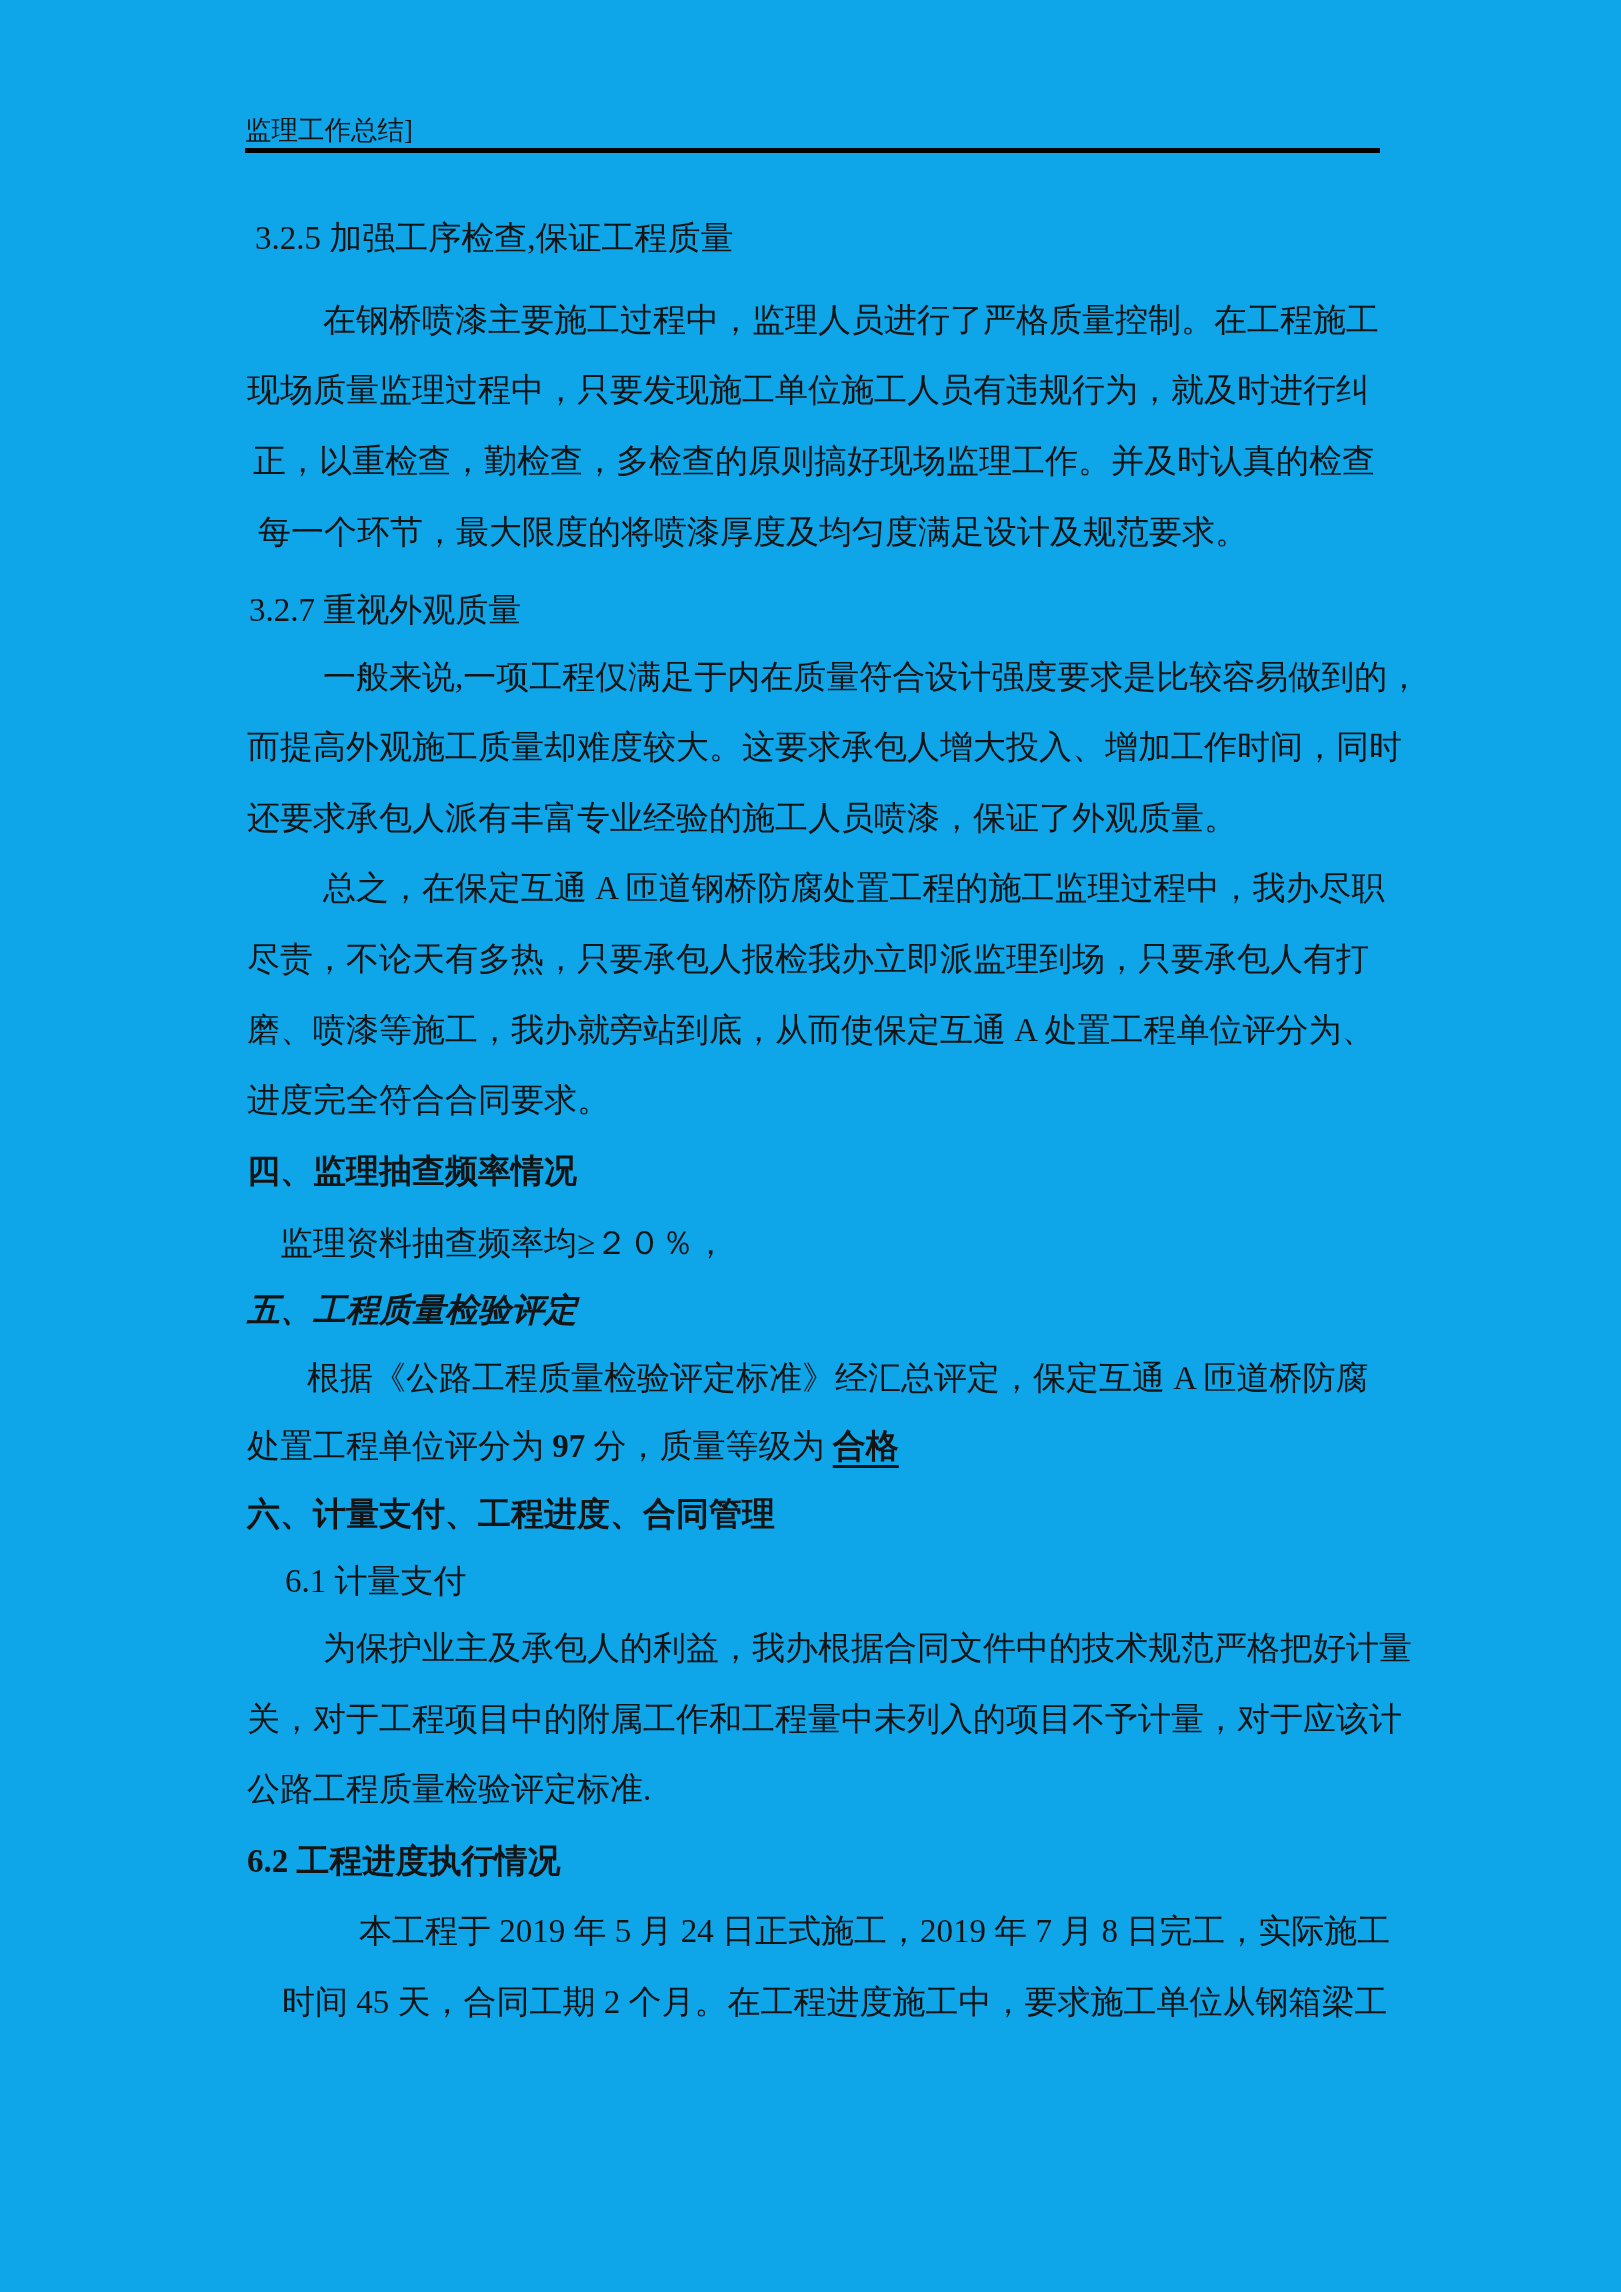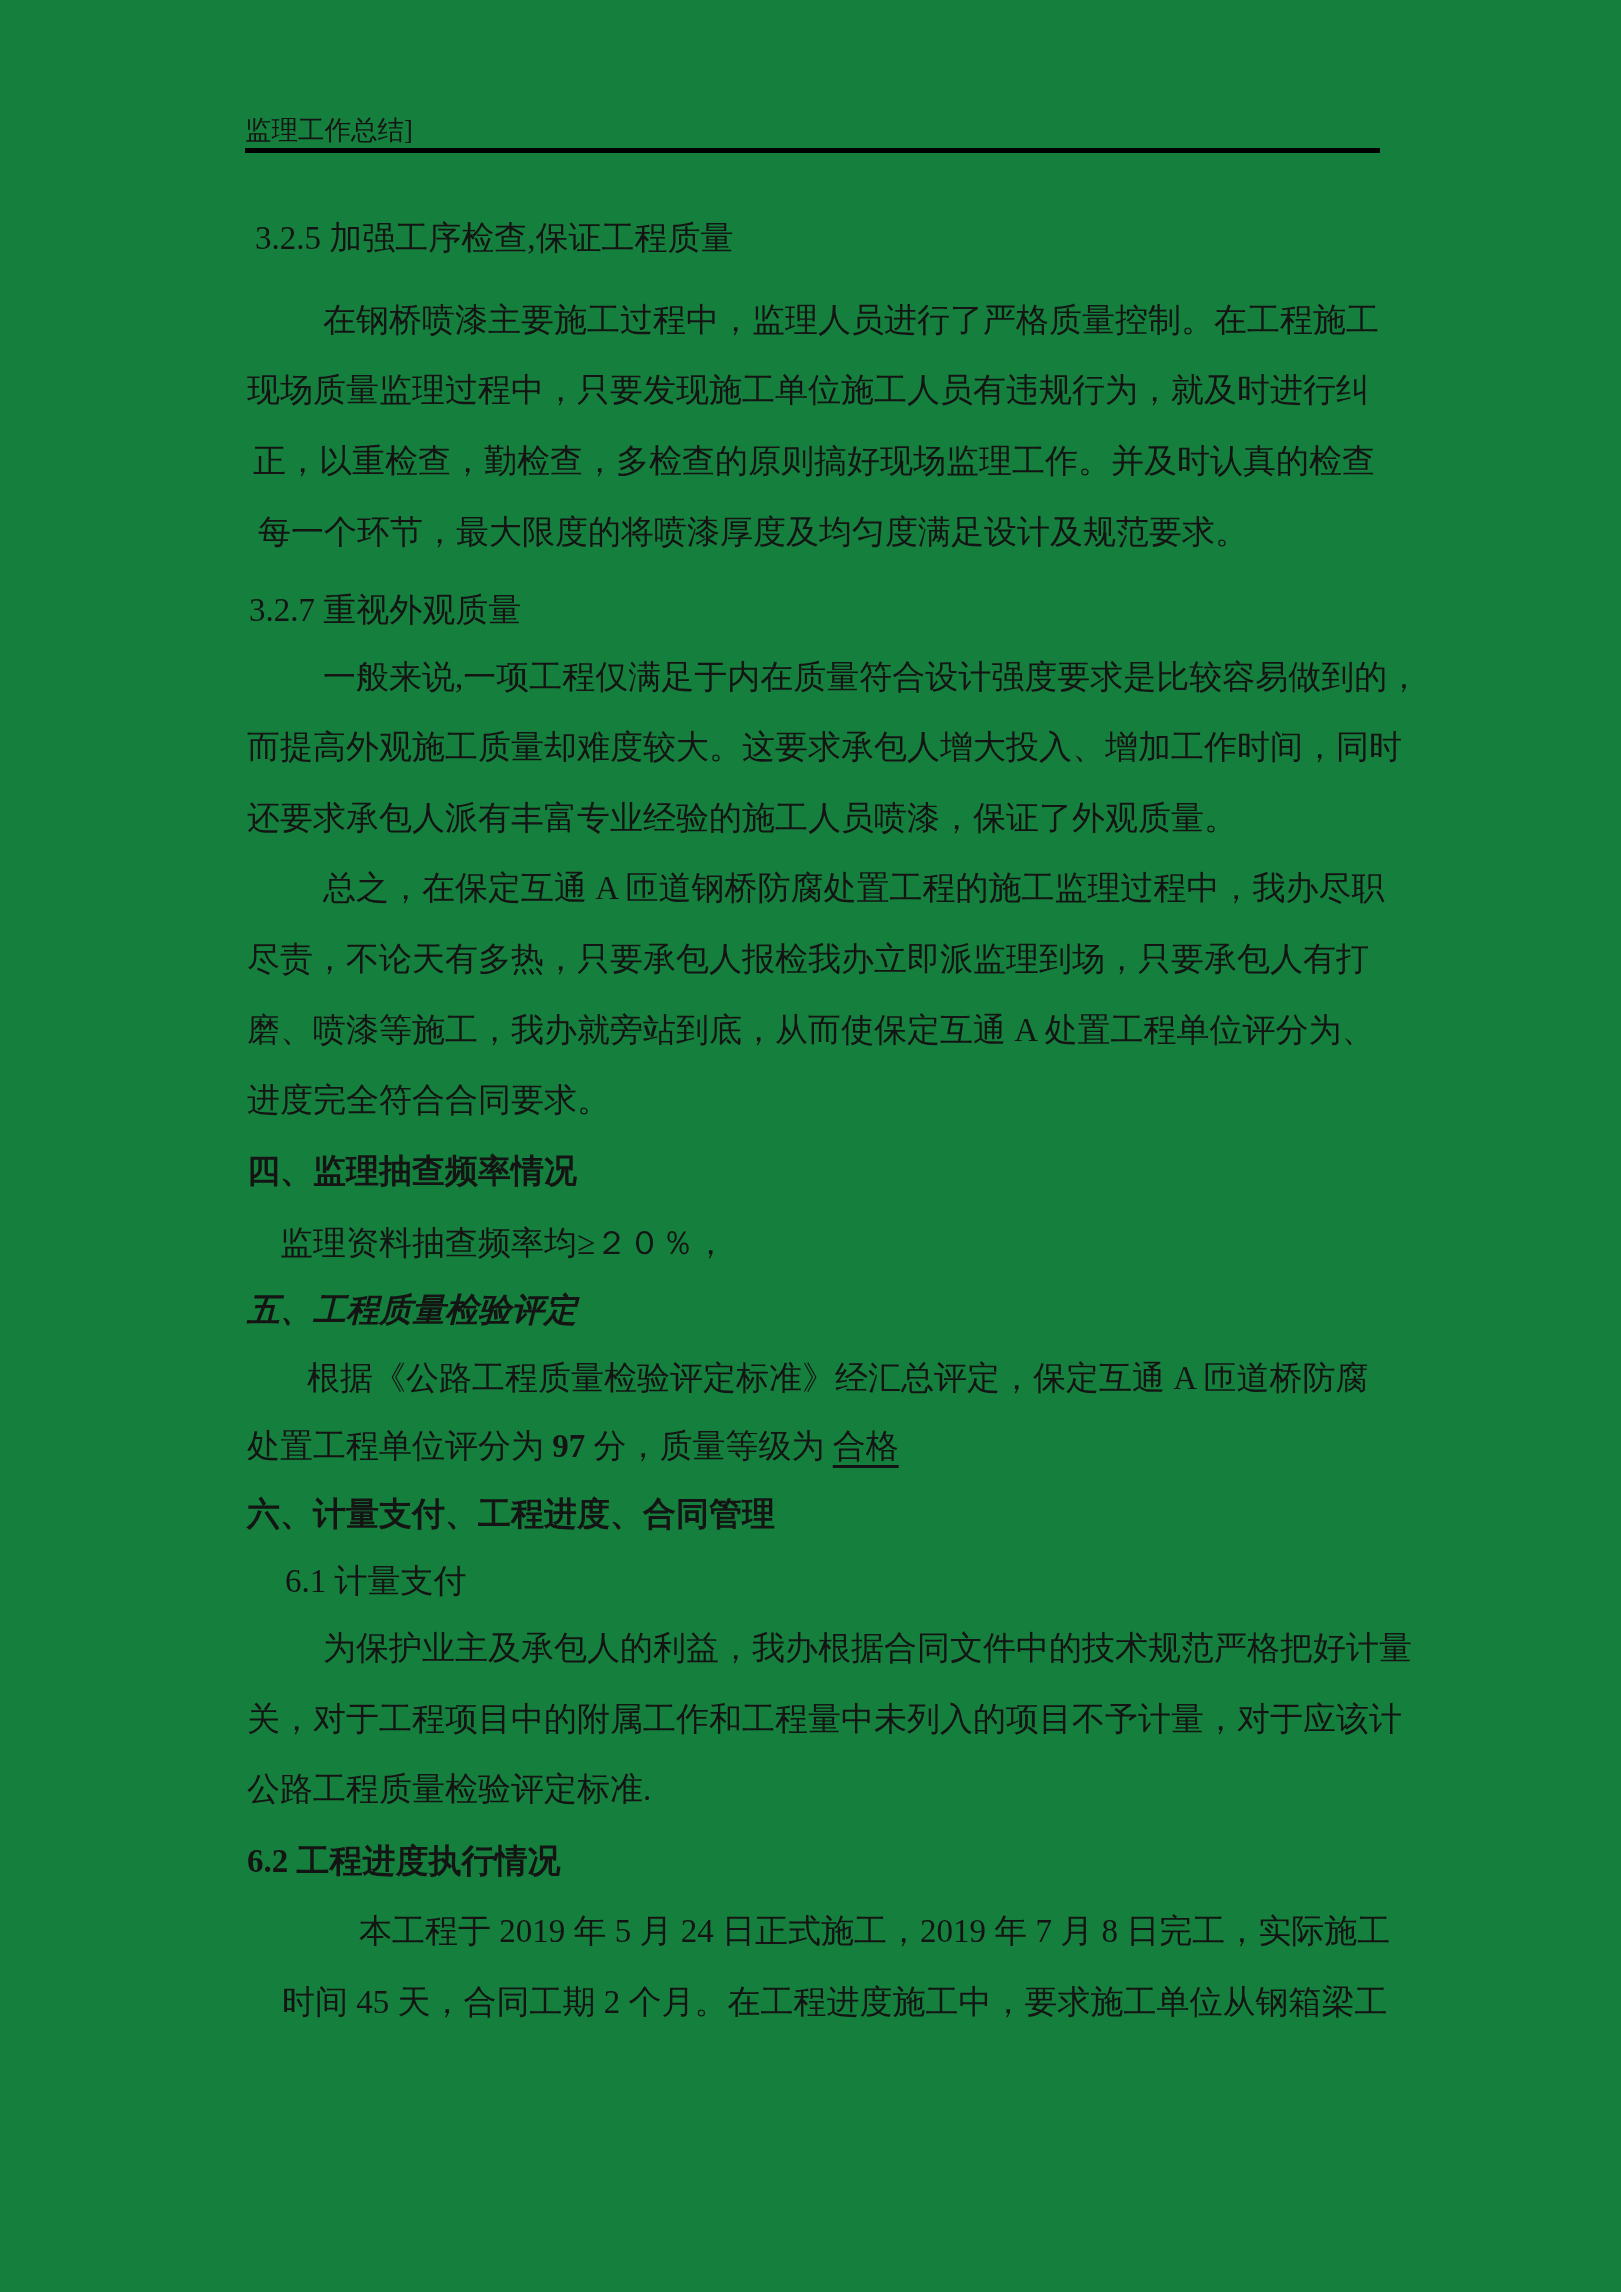--- a/index.html
+++ b/index.html
@@ -5,21 +5,21 @@
   html, body {
     margin: 0;
     padding: 0;
     background: #9a9a9a;
   }
   .page {
     position: relative;
     width: 1621px;
     height: 2293px;
     margin: 0 auto;
-    background: #15803d;
+    background: #0ea5e9;
     overflow: hidden;
     font-family: "Liberation Serif", "DejaVu Serif", serif;
     color: #141414;
   }
   .header-title {
     position: absolute;
     left: 245px;
     top: 116px;
     font-size: 26.5px;
     line-height: 1.1;
@@ -40,21 +40,21 @@
     line-height: 1.15;
     white-space: nowrap;
     color: #141414;
     letter-spacing: 0px;
   }
   .style-heading { font-weight: normal; }
   .style-heading-bold { font-weight: bold; }
   .style-body { font-weight: normal; }
   .run-bold { font-weight: bold; margin-top: 41px; }
   .run-underline {
-    font-weight: normal;
+    font-weight: bold;
     text-decoration: underline;
     text-underline-offset: 7.8px;
     text-decoration-thickness: 2.9px;
   }
 </style>
 </head>
 <body>
 
 <div class="page">
   <div class="header-title">监理工作总结]</div>

